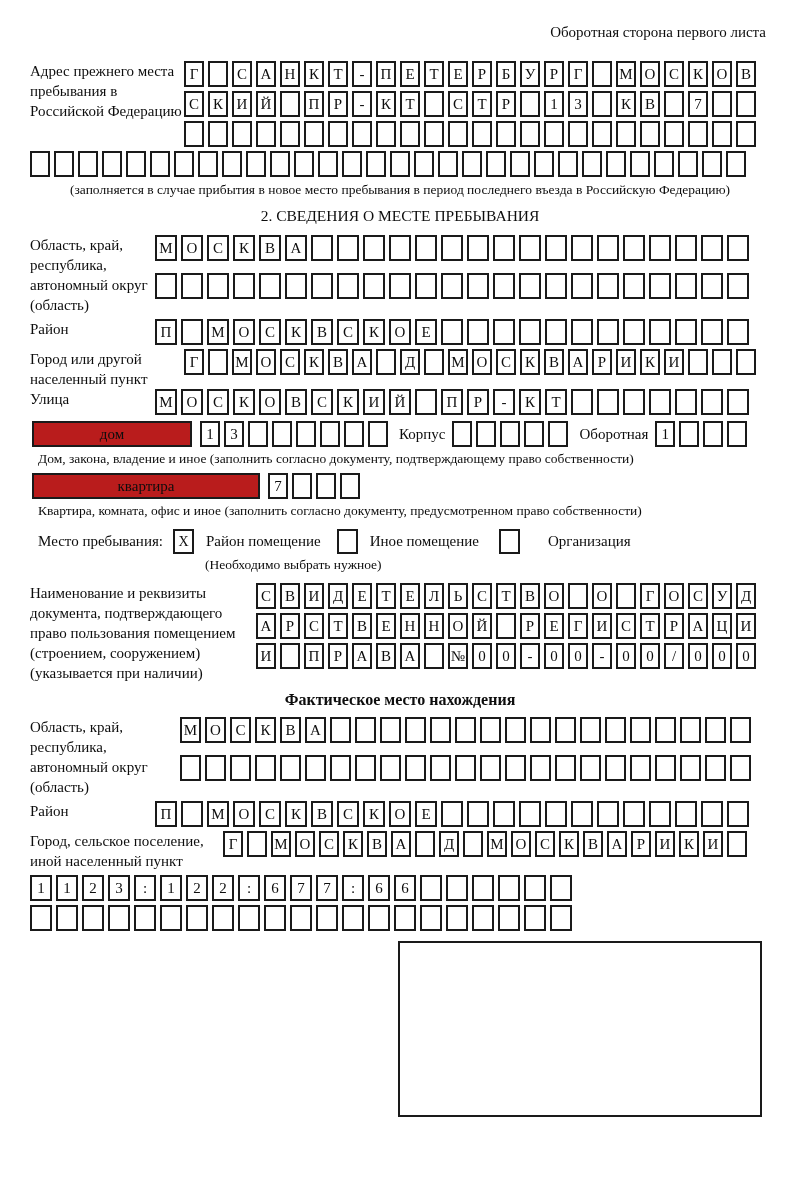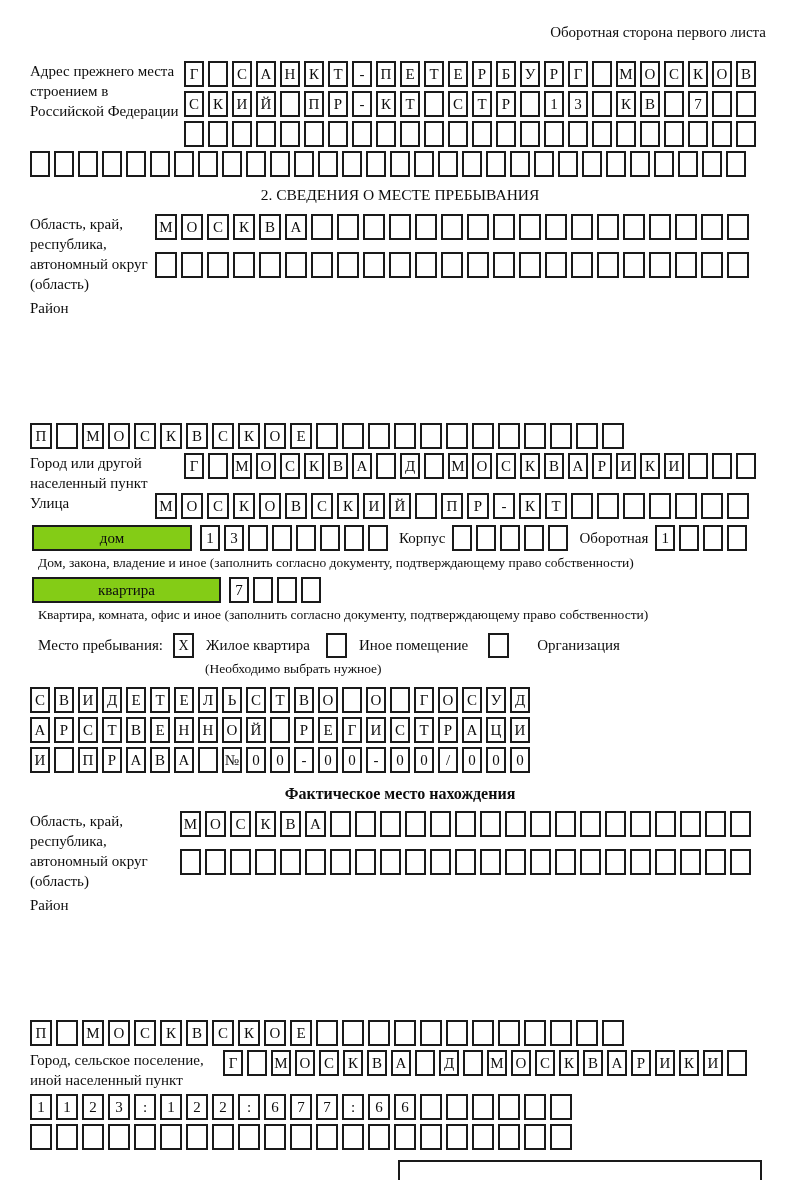--- a/index.html
+++ b/index.html
@@ -31,57 +31,57 @@
   .w22 .cell{flex-basis:22px;}
   .gap12{margin-top:12px;}
 
   .note{font-size:13.5px;line-height:17px;}
   .note-center{text-align:center;margin:3px 0 8px 0;}
   .note-left{margin:3px 0 6px 8px;}
   .sec-title{text-align:center;font-weight:normal;font-size:15.5px;margin:9px 0 10px 0;}
 
   .widebox{
     box-sizing:border-box;border:2px solid #1a1a1a;height:26px;
-    display:flex;align-items:center;justify-content:center;font-size:15px;background:#84cc16;
+    display:flex;align-items:center;justify-content:center;font-size:15px;background:#b91c1c;
   }
   .houserow{display:flex;align-items:center;margin:2px 0 2px 2px;}
   .dombox{width:160px;margin-right:8px;}
-  .kvbox{width:189px;margin-right:8px;}
+  .kvbox{width:228px;margin-right:8px;}
   .inline-lbl{font-size:15px;margin:0 7px 0 11px;white-space:nowrap;}
   .houserow .cellrow{margin-bottom:0;}
 
   .stayrow{display:flex;align-items:center;font-size:15px;margin:10px 0 2px 8px;}
   .cb{
     box-sizing:border-box;border:2px solid #1a1a1a;width:21px;height:25px;flex:0 0 21px;
     display:flex;align-items:center;justify-content:center;font-size:14px;background:#fff;
   }
   .ml10{margin-left:10px;} .ml12{margin-left:12px;} .ml16{margin-left:16px;}
   .ml20{margin-left:20px;} .ml28{margin-left:28px;}
   .choose-note{margin:2px 0 10px 175px;}
 
   .fact-title{text-align:center;font-weight:bold;font-size:16px;margin:8px 0 8px 0;}
   .fact-sub{text-align:center;font-size:13.5px;line-height:21px;margin-bottom:6px;}
 
   .stamp-box{
     box-sizing:border-box;border:2px solid #1a1a1a;background:#fff;
     width:364px;height:176px;margin:6px 0 8px 368px;
   }
   .mt20{margin-top:20px;}
-  .mt4{margin-top:4px;flex-direction:column;}
+  .mt4{margin-top:4px;}
 </style>
 </head>
 <body>
 
 <div class="page">
   <div class="corner">Оборотная сторона первого листа</div>
 
   <div class="inner">
 
     <div class="frow mt20">
-      <div class="flabel la154">Адрес прежнего места строением в Российской Федерации</div>
+      <div class="flabel la154">Адрес прежнего места пребывания в Российской Федерацию</div>
       <div>
         <div class="cellrow">
             <div class="cell">Г</div>
             <div class="cell"></div>
             <div class="cell">С</div>
             <div class="cell">А</div>
             <div class="cell">Н</div>
             <div class="cell">К</div>
             <div class="cell">Т</div>
             <div class="cell">-</div>
@@ -181,20 +181,21 @@
         <div class="cell"></div>
         <div class="cell"></div>
         <div class="cell"></div>
         <div class="cell"></div>
         <div class="cell"></div>
         <div class="cell"></div>
         <div class="cell"></div>
         <div class="cell"></div>
         <div class="cell"></div>
       </div>
+    <div class="note note-center">(заполняется в случае прибытия в новое место пребывания в период последнего въезда в Российскую Федерацию)</div>
 
     <div class="sec-title">2. СВЕДЕНИЯ О МЕСТЕ ПРЕБЫВАНИЯ</div>
 
     <div class="frow">
       <div class="flabel la125">Область, край, республика, автономный округ (область)</div>
       <div>
         <div class="cellrow w22">
             <div class="cell">М</div>
             <div class="cell">О</div>
             <div class="cell">С</div>
@@ -367,34 +368,35 @@
 
     <div class="houserow">
       <div class="widebox kvbox">квартира</div>
       <div class="cellrow">
           <div class="cell">7</div>
           <div class="cell"></div>
           <div class="cell"></div>
           <div class="cell"></div>
         </div>
     </div>
-    <div class="note note-left">Квартира, комната, офис и иное (заполнить согласно документу, подтверждающему право собственности)</div>
+    <div class="note note-left">Квартира, комната, офис и иное (заполнить согласно документу, предусмотренном право собственности)</div>
 
     <div class="stayrow">
       <span>Место пребывания:</span>
       <span class="cb ml10">X</span>
-      <span class="ml12">Жилое квартира</span>
+      <span class="ml12">Район помещение</span>
       <span class="cb ml16"></span>
       <span class="ml12">Иное помещение</span>
       <span class="cb ml20"></span>
       <span class="ml28">Организация</span>
     </div>
     <div class="note choose-note">(Необходимо выбрать нужное)</div>
 
     <div class="frow">
+      <div class="flabel la226">Наименование и реквизиты документа, подтверждающего право пользования помещением (строением, сооружением) (указывается при наличии)</div>
       <div>
         <div class="cellrow">
             <div class="cell">С</div>
             <div class="cell">В</div>
             <div class="cell">И</div>
             <div class="cell">Д</div>
             <div class="cell">Е</div>
             <div class="cell">Т</div>
             <div class="cell">Е</div>
             <div class="cell">Л</div>

